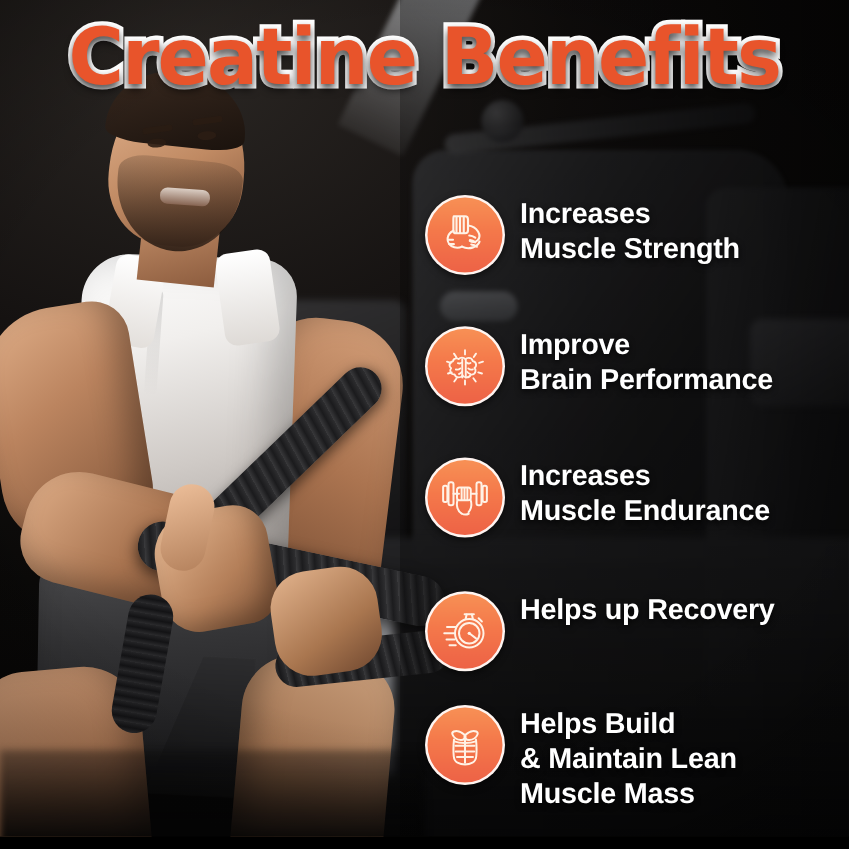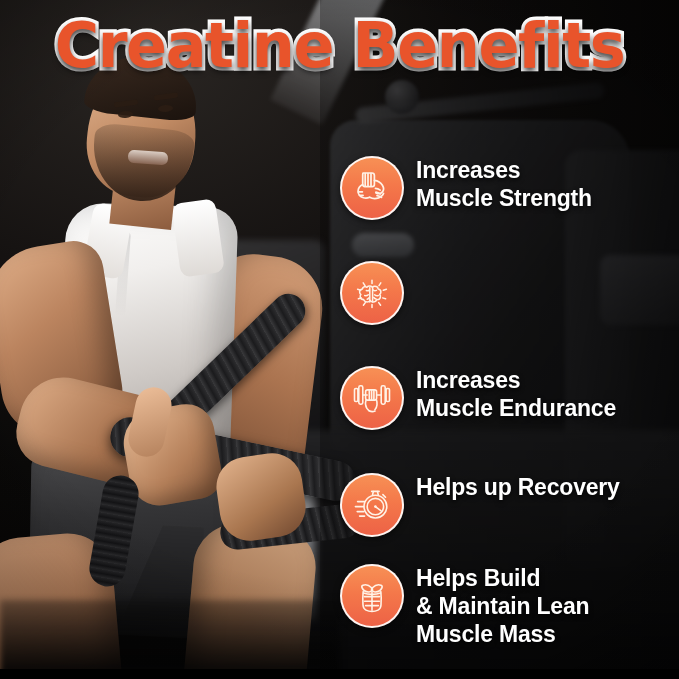--- a/index.html
+++ b/index.html
@@ -374,20 +374,22 @@
 
     <div class="benefit" style="top:113px;">
       <span class="icon-circle">
         <svg width="44" height="44" viewBox="0 0 44 44" fill="none" stroke="#FFF2E6" stroke-width="1.5" stroke-linecap="round" stroke-linejoin="round">
           <path d="M15.6 15.5c-1.7.1-3 1.2-3.3 2.6-1.6.3-2.7 1.5-2.7 3 0 1 .5 1.9 1.3 2.5-.5.6-.8 1.4-.7 2.2.2 1.6 1.7 2.8 3.5 2.8.4 1.3 1.8 2.3 3.4 2.3 1.3 0 2.4-.6 3-1.6.6 1 1.8 1.6 3.1 1.6 1.6 0 3-.9 3.4-2.2 1.9.1 3.5-1 3.8-2.6.2-1-.1-2-.8-2.7.8-.6 1.3-1.5 1.3-2.5 0-1.5-1.1-2.7-2.7-3-.3-1.5-1.7-2.6-3.4-2.6-1 0-1.9.4-2.5 1-.6-.7-1.6-1.2-2.7-1.2s-2.1.5-2.7 1.2c-.6-.5-1.4-.8-2.3-.8z"></path>
           <path d="M19.8 16.4v14.6M22.6 16.2v14.9"></path>
           <path d="M16.3 19.5c1 .4 2.2.3 3-.4M26.4 19.4c-1 .5-2.3.4-3.1-.4M14.7 24.6c1.3.3 2.7 0 3.6-.9M28.3 24.5c-1.3.4-2.8.1-3.7-.8M17.2 28.2c.9-.3 1.7-.9 2.2-1.7M26.1 28.1c-.9-.2-1.8-.8-2.3-1.6"></path>
           <path d="M22 9.2v3.3M13.2 11.9l1.8 2.7M30.8 11.9l-1.8 2.7M7.6 18.3l3.1 1M36.4 18.3l-3.1 1M8.4 27.8l3-.9M35.6 27.8l-3-.9M13.4 34.2l1.9-2.6M30.6 34.2l-1.9-2.6M22 36.6v-3.2"></path>
         </svg>
       </span>
+      <span class="benefit-text">Improve
+Brain Performance</span>
     </div>
 
     <div class="benefit" style="top:218px;">
       <span class="icon-circle">
         <svg width="46" height="46" viewBox="0 0 46 46" fill="none" stroke="#FFF2E6" stroke-width="1.6" stroke-linecap="round" stroke-linejoin="round">
 
           <rect x="5.5" y="13.5" width="3.4" height="13" rx="1.3"></rect>
           <rect x="9.8" y="10.8" width="4" height="18.4" rx="1.6"></rect>
 
           <rect x="37.1" y="13.5" width="3.4" height="13" rx="1.3"></rect>

